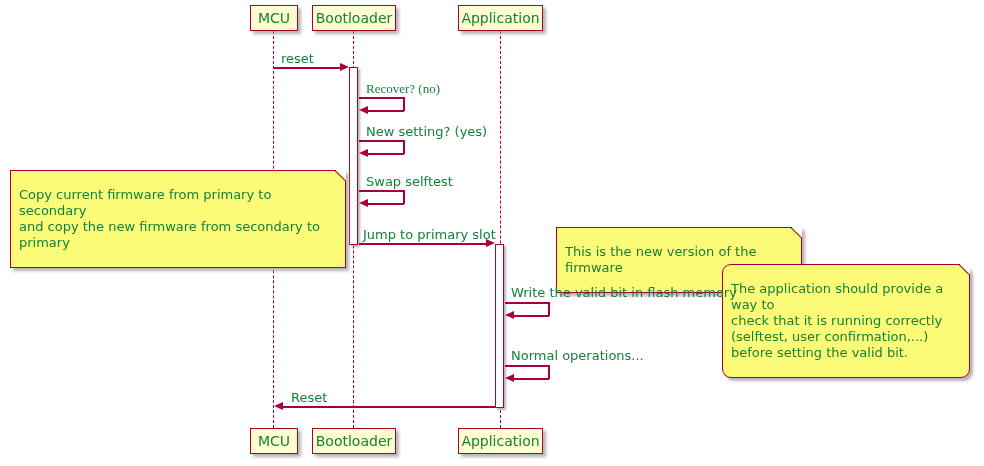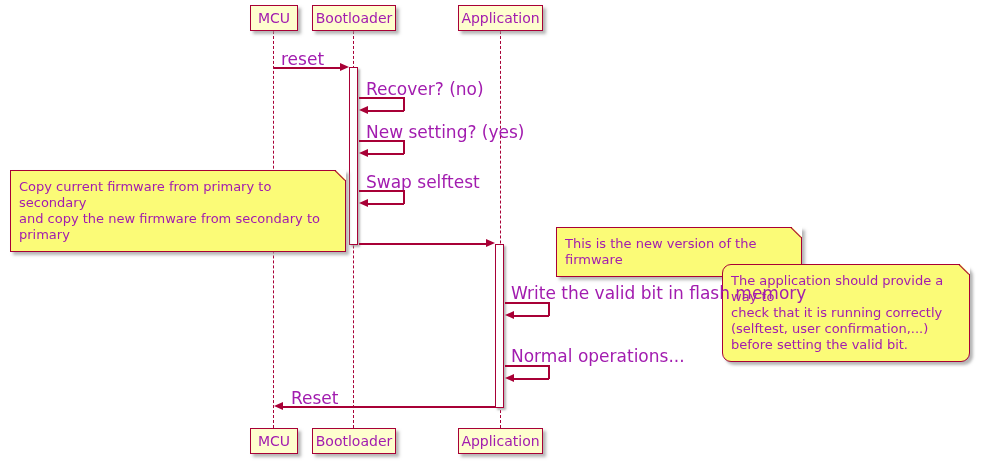--- a/index.html
+++ b/index.html
@@ -2,21 +2,21 @@
 <html><head>
 <meta charset="utf-8">
 <style>
   html, body { margin: 0; padding: 0; background: #ffffff; }
   .canvas {
     position: relative;
     width: 984px;
     height: 466px;
     background: #ffffff;
     font-family: "DejaVu Sans", "Liberation Sans", sans-serif;
-    color: #a21caf;
+    color: #15803d;
     overflow: hidden;
   }
 
   
   .lifeline {
     position: absolute;
     width: 0;
     border-left: 1px dashed #A80036;
   }
 
@@ -40,21 +40,21 @@
     width: 9px;
     background: #ffffff;
     border: 1px solid #A80036;
     box-shadow: 2px 2px 2px rgba(150,150,150,0.7);
     box-sizing: border-box;
   }
 
   
   .msg-label {
     position: absolute;
-    font-size: 17px;
+    font-size: 13px;
     white-space: nowrap;
     line-height: 14px;
   }
   .mline {
     position: absolute;
     height: 1.5px;
     background: #A80036;
   }
   .vline {
     position: absolute;
@@ -75,21 +75,21 @@
     border-bottom: 4.5px solid transparent;
     border-right: 9px solid #A80036;
   }
 
   
   .note {
     position: absolute;
     background: #FBFB77;
     border: 1px solid #A80036;
     box-shadow: 3px 3px 3px rgba(150,150,150,0.7);
-    padding: 8px 8px;
+    padding: 16px 8px;
     font-size: 13px;
     line-height: 16px;
     box-sizing: border-box;
   }
   .note-text { white-space: pre-line; }
   .note::before {
     content: "";
     position: absolute;
     top: -1px; right: -1px;
     width: 0; height: 0;
@@ -134,21 +134,21 @@
     <span>Application</span>
   </div>
 
   <div class="activation" style="left:349px; top:67px; height:178px;"></div>
   <div class="activation" style="left:495px; top:244px; height:164px;"></div>
 
   <div class="msg-label" style="left:281px; top:52px;">reset</div>
   <div class="mline" style="left:274px; top:67px; width:67px;"></div>
   <div class="head-r" style="left:340px; top:63px;"></div>
 
-  <div class="msg-label" style="left:366px; top:82px;">Recover? (no)</div>
+  <div class="msg-label" style="left:366px; top:82px;font-family:Liberation Serif, serif;">Recover? (no)</div>
   <div class="mline" style="left:359px; top:97px; width:45px;"></div>
   <div class="vline" style="left:403px; top:97px; height:14px;"></div>
   <div class="mline" style="left:368px; top:110px; width:36px;"></div>
   <div class="head-l" style="left:359px; top:106px;"></div>
 
   <div class="msg-label" style="left:366px; top:125px;">New setting? (yes)</div>
   <div class="mline" style="left:359px; top:140px; width:45px;"></div>
   <div class="vline" style="left:403px; top:140px; height:14px;"></div>
   <div class="mline" style="left:368px; top:153px; width:36px;"></div>
   <div class="head-l" style="left:359px; top:149px;"></div>
@@ -157,20 +157,21 @@
     <span class="note-text">Copy current firmware from primary to secondary
 and copy the new firmware from secondary to primary</span>
   </div>
 
   <div class="msg-label" style="left:366px; top:175px;">Swap selftest</div>
   <div class="mline" style="left:359px; top:190px; width:45px;"></div>
   <div class="vline" style="left:403px; top:190px; height:14px;"></div>
   <div class="mline" style="left:368px; top:203px; width:36px;"></div>
   <div class="head-l" style="left:359px; top:199px;"></div>
 
+  <div class="msg-label" style="left:363px; top:228px;">Jump to primary slot</div>
   <div class="mline" style="left:359px; top:243px; width:128px;"></div>
   <div class="head-r" style="left:486px; top:239px;"></div>
 
   <div class="note" style="left:512px; top:227px; width:246px;margin-left:44px;">
     <span class="note-text">This is the new version of the firmware</span>
   </div>
 
   <div class="note" style="left:722px; top:264px; width:248px;border-radius:9px;">
     <span class="note-text">The application should provide a way to
 check that it is running correctly

